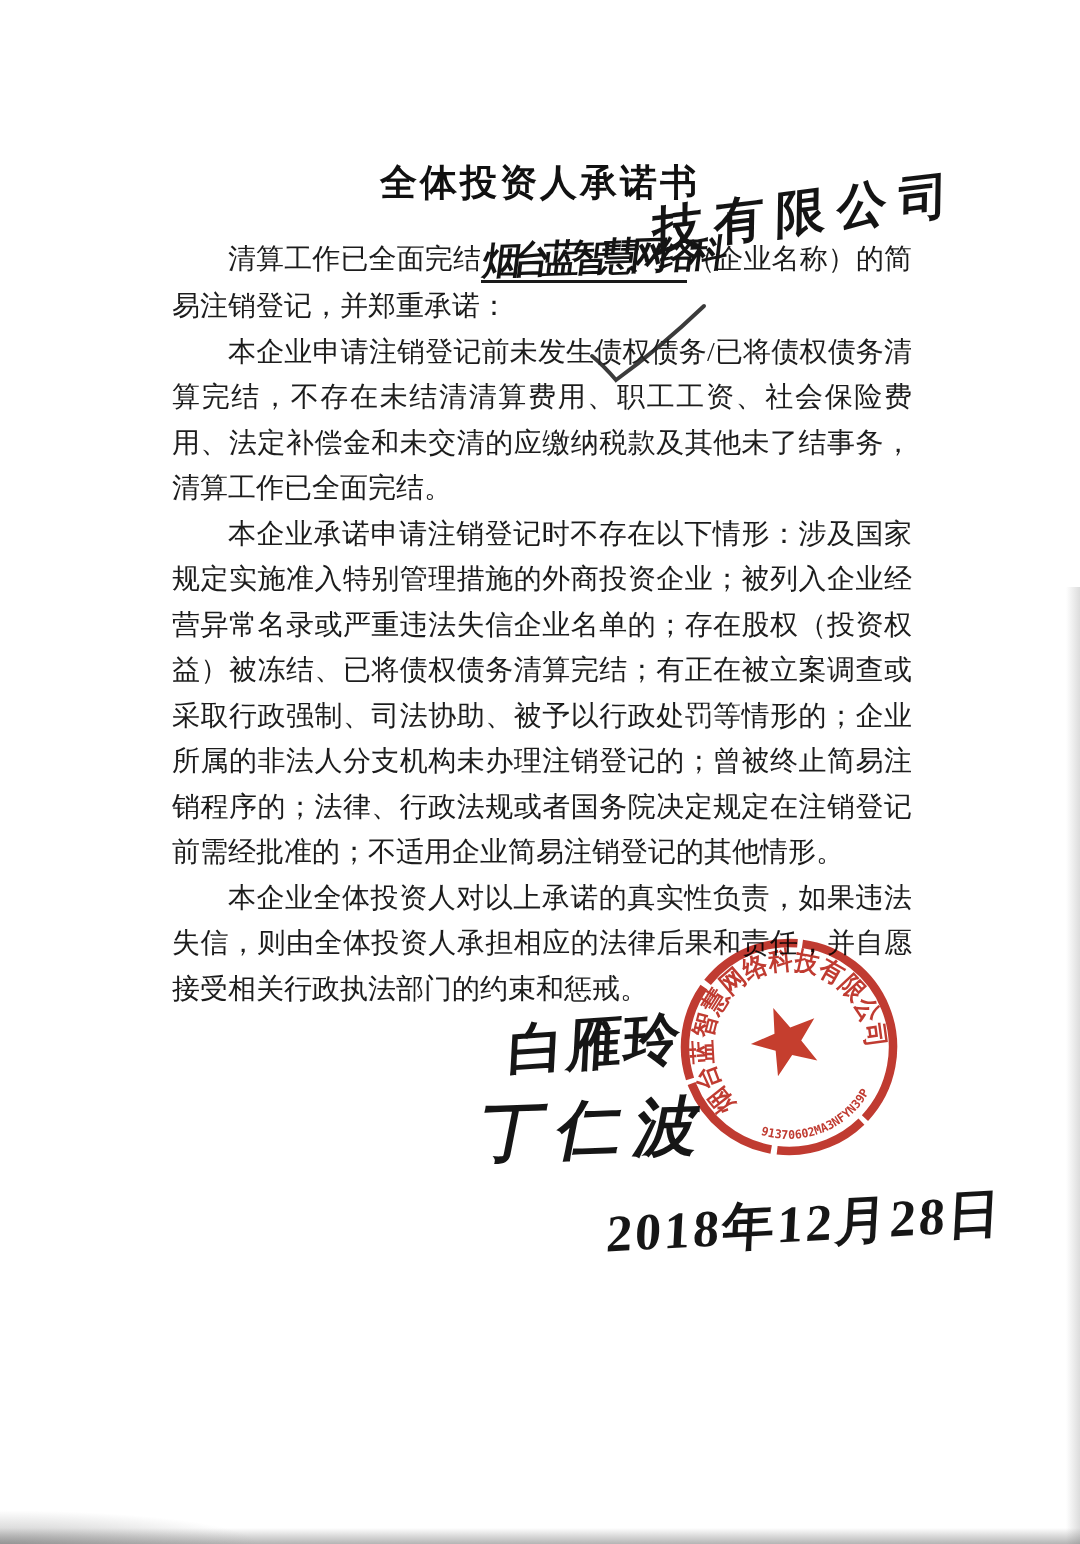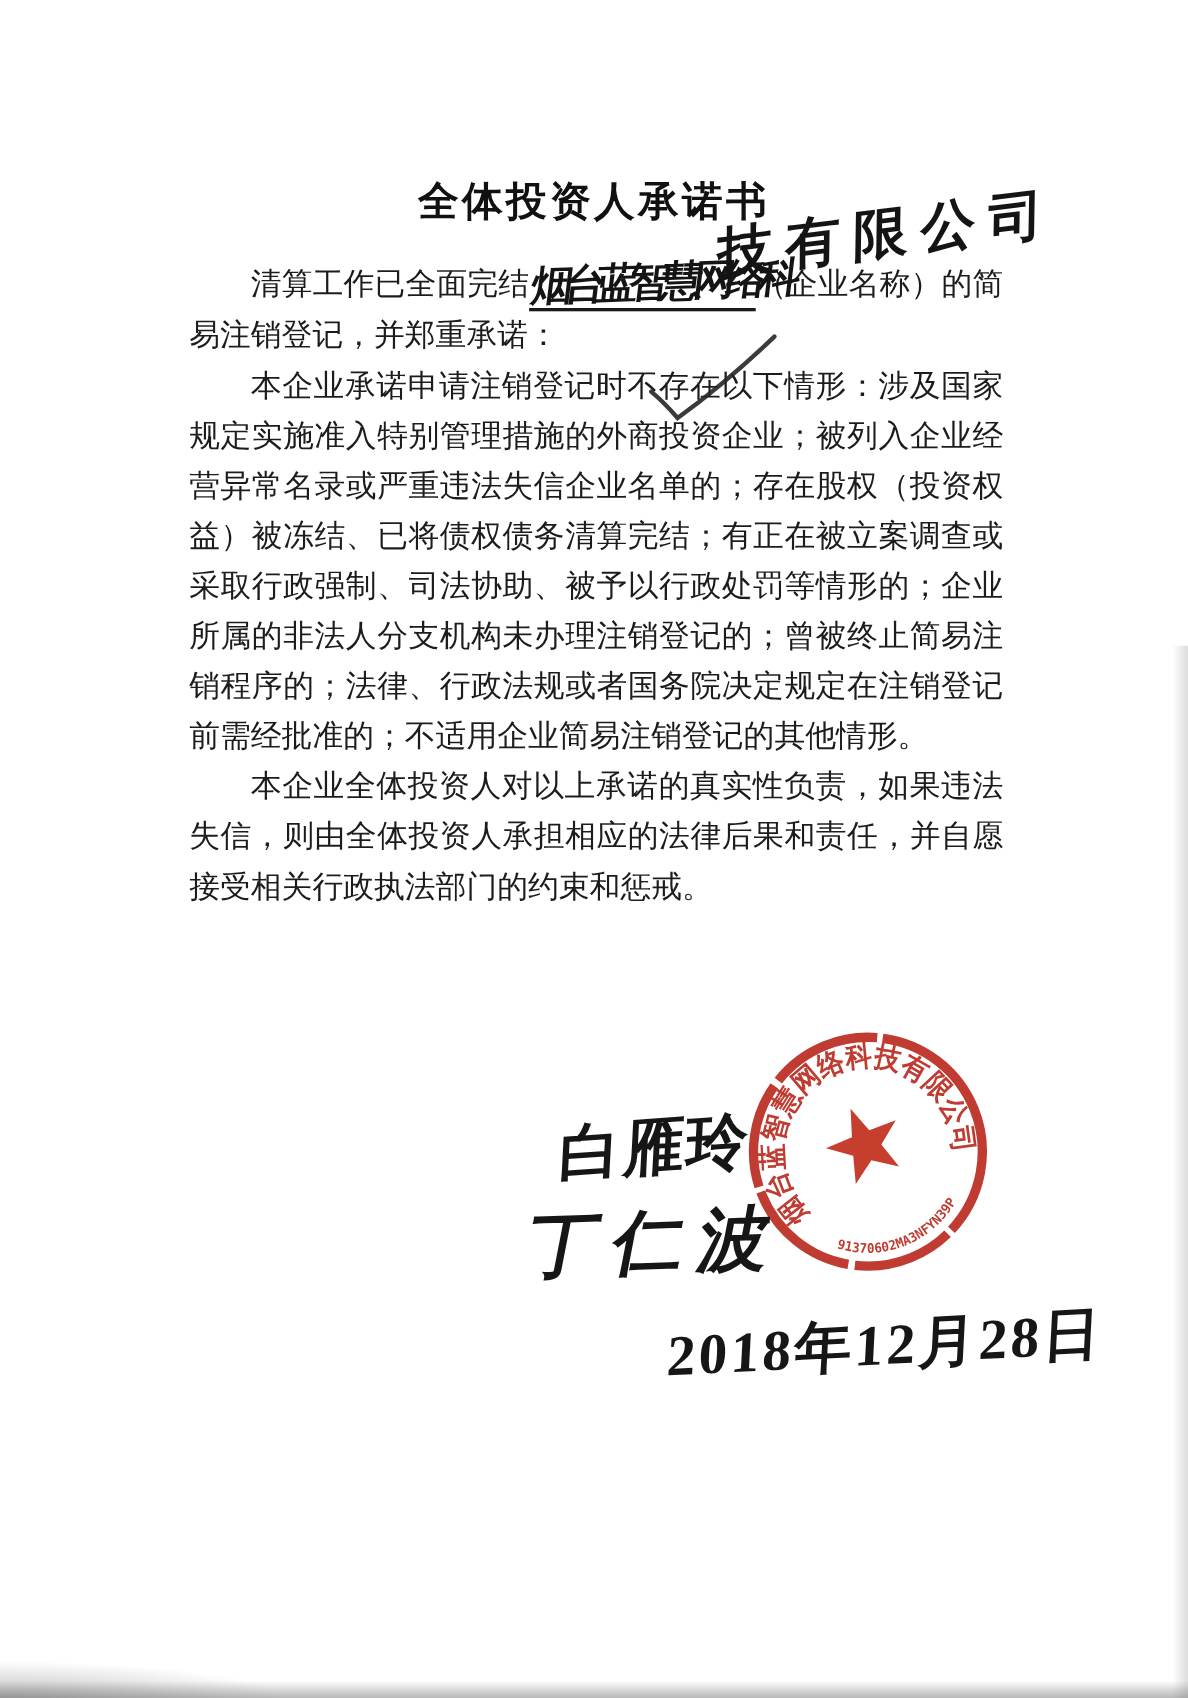--- a/index.html
+++ b/index.html
@@ -97,20 +97,21 @@
 </style>
 </head>
 <body>
 
 <div class="page">
 
   <h1 class="doc-title">全体投资人承诺书</h1>
 
   <div class="doc-body">
     <p><span>清算工作已全面完结</span><span class="hw-inline"><span class="hw-text">烟台蓝智慧网络科</span></span><span>（企业名称）的简易注销登记，并郑重承诺：</span></p>
+    <p>本企业申请注销登记前未发生债权债务/已将债权债务清算完结，不存在未结清清算费用、职工工资、社会保险费用、法定补偿金和未交清的应缴纳税款及其他未了结事务，清算工作已全面完结。</p>
     <p>本企业承诺申请注销登记时不存在以下情形：涉及国家规定实施准入特别管理措施的外商投资企业；被列入企业经营异常名录或严重违法失信企业名单的；存在股权（投资权益）被冻结、已将债权债务清算完结；有正在被立案调查或采取行政强制、司法协助、被予以行政处罚等情形的；企业所属的非法人分支机构未办理注销登记的；曾被终止简易注销程序的；法律、行政法规或者国务院决定规定在注销登记前需经批准的；不适用企业简易注销登记的其他情形。</p>
     <p>本企业全体投资人对以上承诺的真实性负责，如果违法失信，则由全体投资人承担相应的法律后果和责任，并自愿接受相关行政执法部门的约束和惩戒。</p>
   </div>
 
   <div class="hw-super">技有限公司</div>
 
   <svg class="checkmark" width="160" height="120" viewBox="0 0 160 120">
     <path d="M 22 56 Q 34 66 46 80 Q 90 48 134 6" fill="none" stroke="#262626" stroke-width="4" stroke-linecap="round" opacity="0.9"></path>
   </svg>
 

